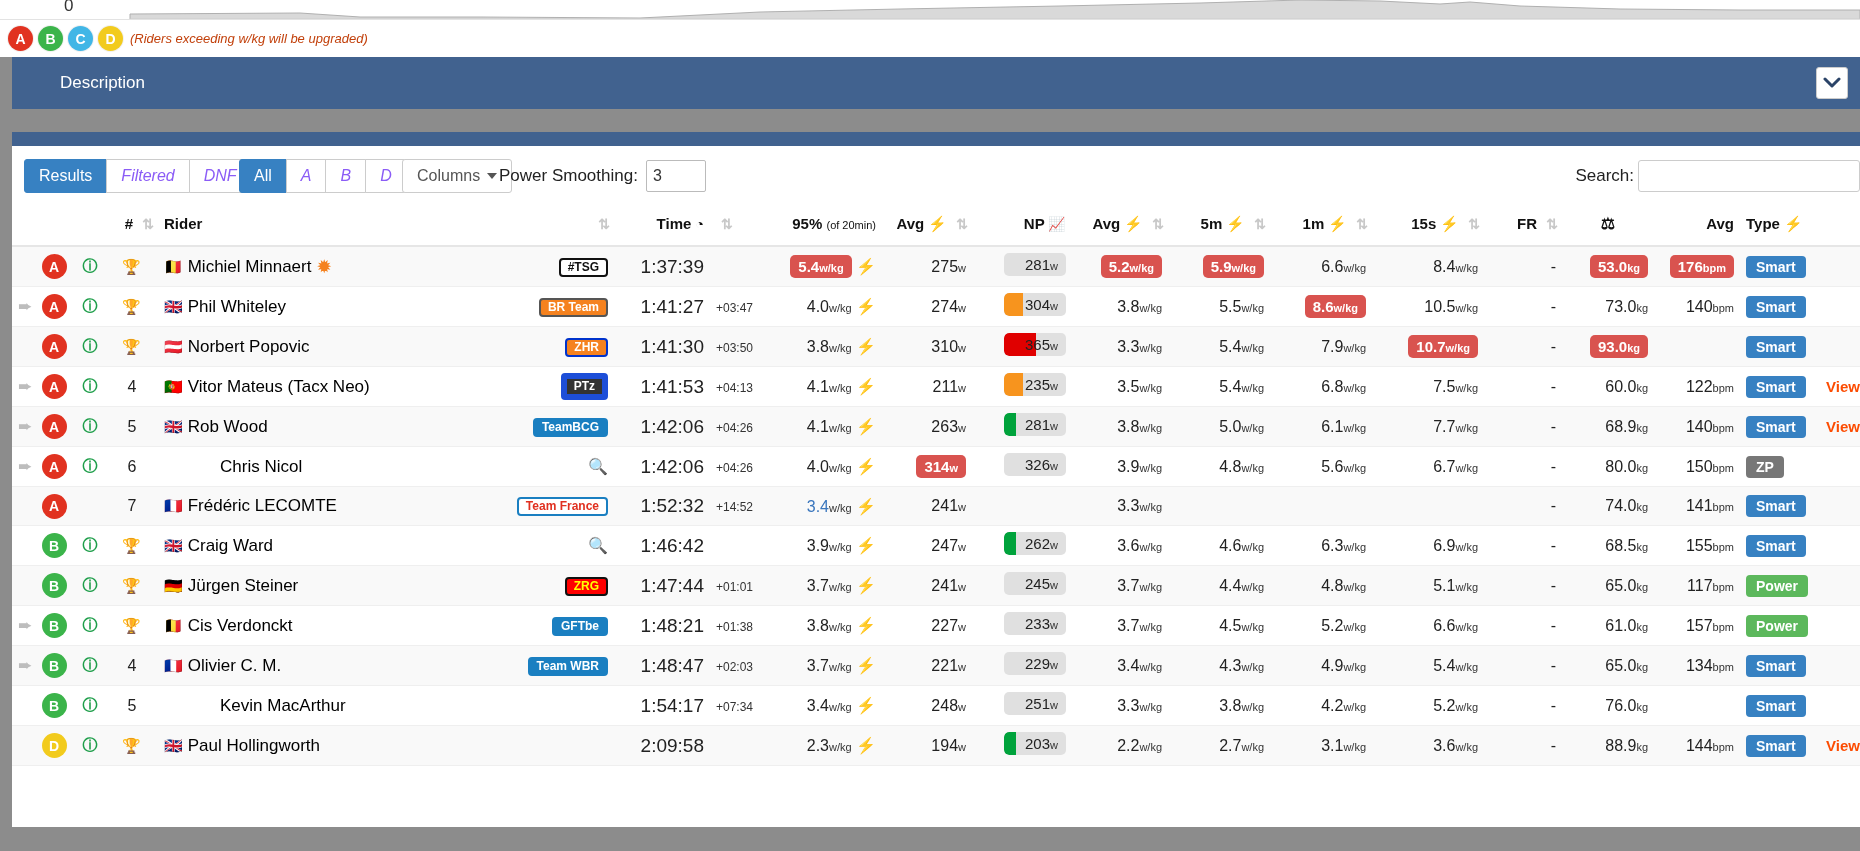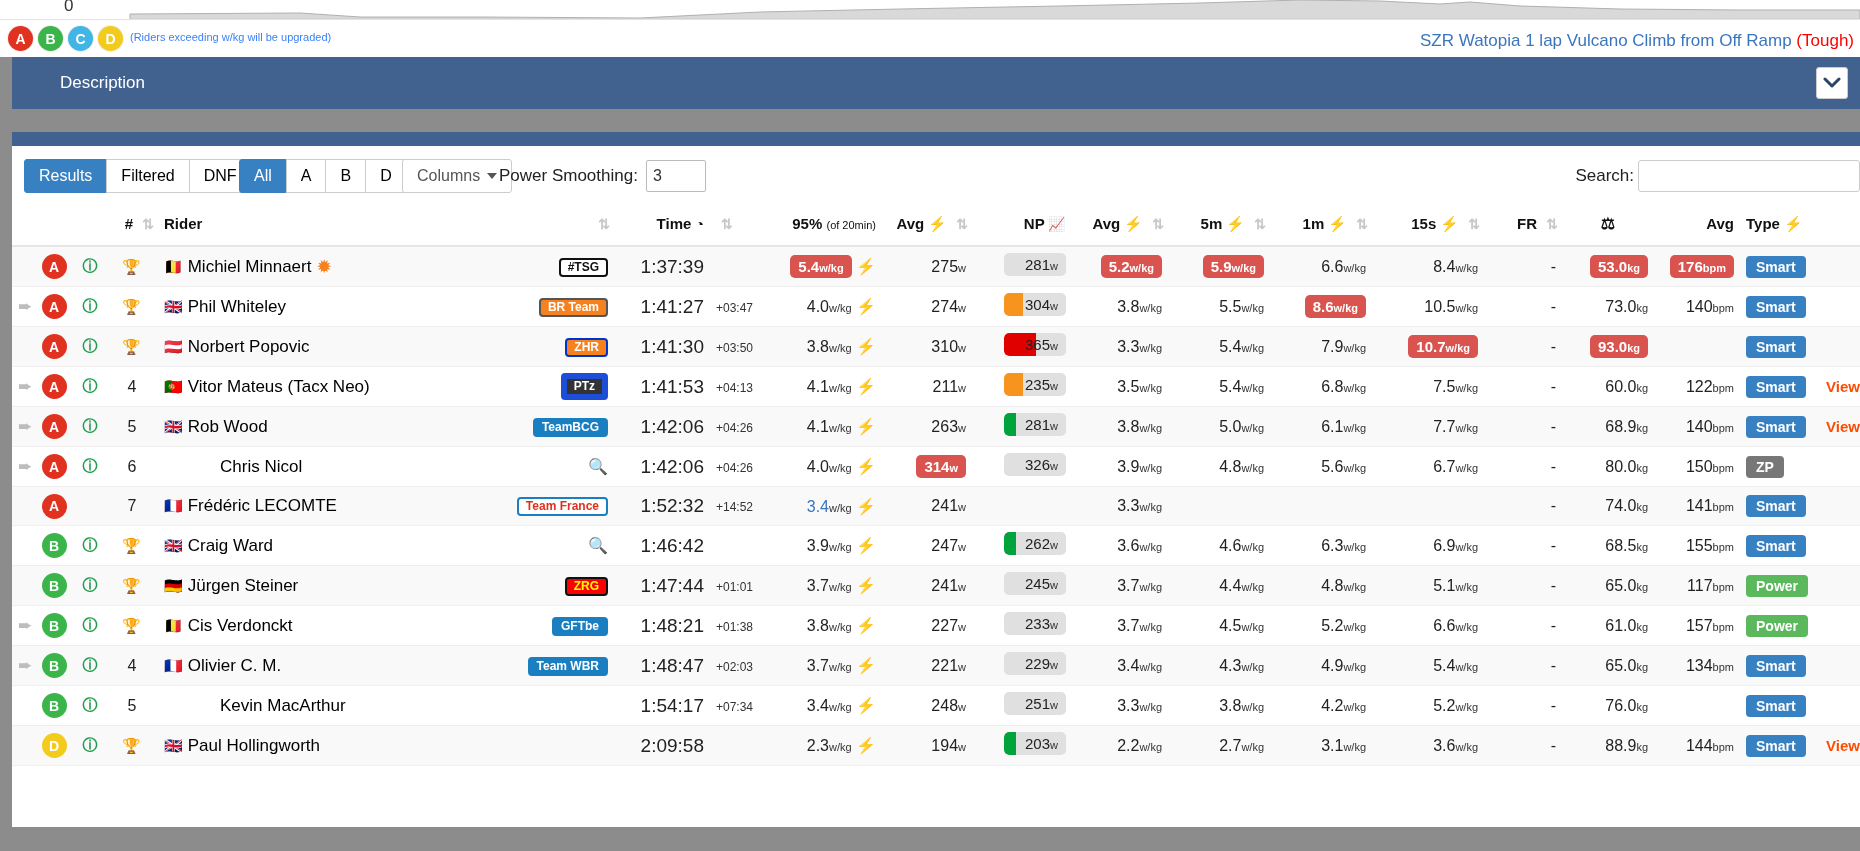--- a/index.html
+++ b/index.html
@@ -35,21 +35,21 @@
     color: #fff; font-size: 14px; font-weight: bold;
     display: flex; align-items: center; justify-content: center;
     box-shadow: 0 0 0 1px rgba(0,0,0,.06);
   }
   .cat-A { left: 8px;  background: #e13220; }
   .cat-B { left: 38px; background: #3bb44a; }
   .cat-C { left: 68px; background: #41b6e6; }
   .cat-D { left: 98px; background: #f2cb1d; }
   .legend-note {
     position: absolute; left: 130px; top: 11px;
-    font-size: 11px; color: #3b82f6;
+    font-size: 13px; color: #c2410c; font-style: italic;
   }
   .race-title {
     position: absolute; right: 6px; top: 11px;
     font-size: 17px; color: #3a76bd; white-space: nowrap;
   }
   .race-title .tough { color: #ff0000; }
 
   
   .desc-bar {
     position: absolute; left: 12px; top: 57px; width: 1848px; height: 52px;
@@ -91,21 +91,21 @@
     height: 34px; padding: 0 14px;
     display: flex; align-items: center; justify-content: center;
     background: #fff; border: 1px solid #ccc;
     font-size: 16px; color: #555; cursor: pointer;
     margin-left: -1px; white-space: nowrap;
   }
   .tbtn:first-child { margin-left: 0; border-radius: 3px 0 0 3px; }
   .tbtn:last-child  { border-radius: 0 3px 3px 0; }
   .tbtn.single { border-radius: 3px; }
   .tbtn.active { background: #3781c2; border-color: #3781c2; color: #fff; }
-  .tbtn.muted  { color: #000000; }
+  .tbtn.muted  { color: #8b5cf6; font-style: italic; }
   .caret-dn {
     display:inline-block; margin-left:7px;
     border-left:5px solid transparent; border-right:5px solid transparent;
     border-top:6px solid #555;
   }
   .ps-label {
     position: absolute; left: 487px; top: 20px;
     font-size: 17px; color: #222;
   }
   .ps-input {
@@ -220,23 +220,20 @@
     </svg>
     <div class="chart-zero">0</div>
   </div>
 
   <div class="legend-row">
     <div class="cat-pill cat-A">A</div>
     <div class="cat-pill cat-B">B</div>
     <div class="cat-pill cat-C">C</div>
     <div class="cat-pill cat-D">D</div>
     <div class="legend-note">(Riders exceeding w/kg will be upgraded)</div>
-    <div class="race-title">
-      <span>SZR Watopia 1 lap Vulcano Climb from Off Ramp </span><span class="tough">(Tough)</span>
-    </div>
   </div>
 
   <div class="desc-bar">
     <div class="desc-label">Description</div>
     <div class="desc-caret">
       <svg width="18" height="12" viewBox="0 0 18 12">
         <path d="M2,2 L9,9 L16,2" stroke="#2b4468" stroke-width="3" fill="none" stroke-linecap="round" stroke-linejoin="round"></path>
       </svg>
     </div>
   </div>

